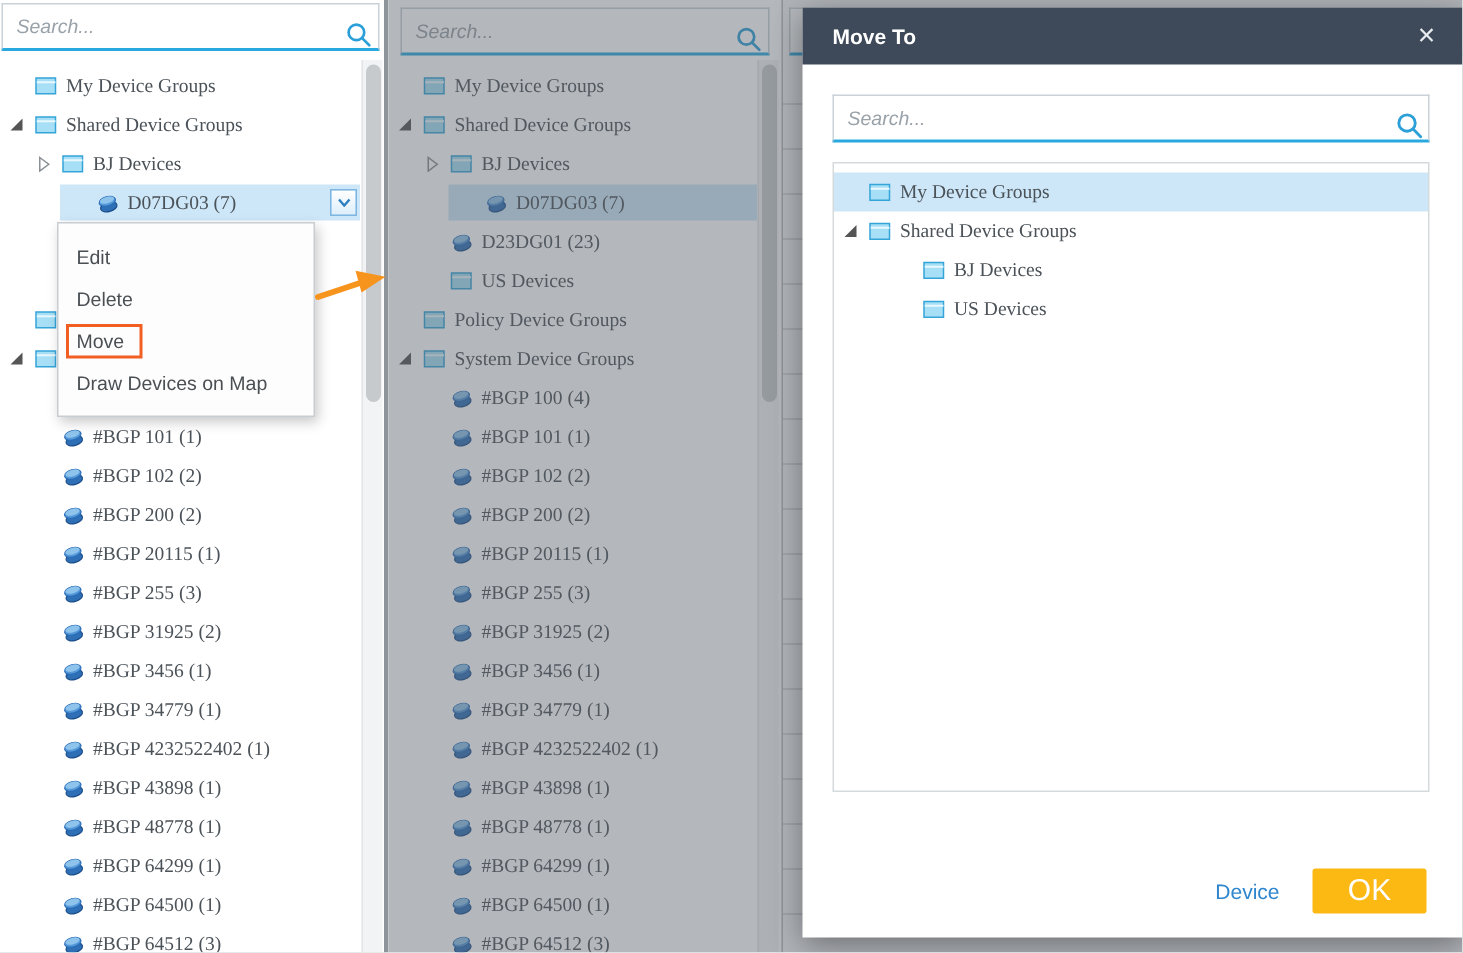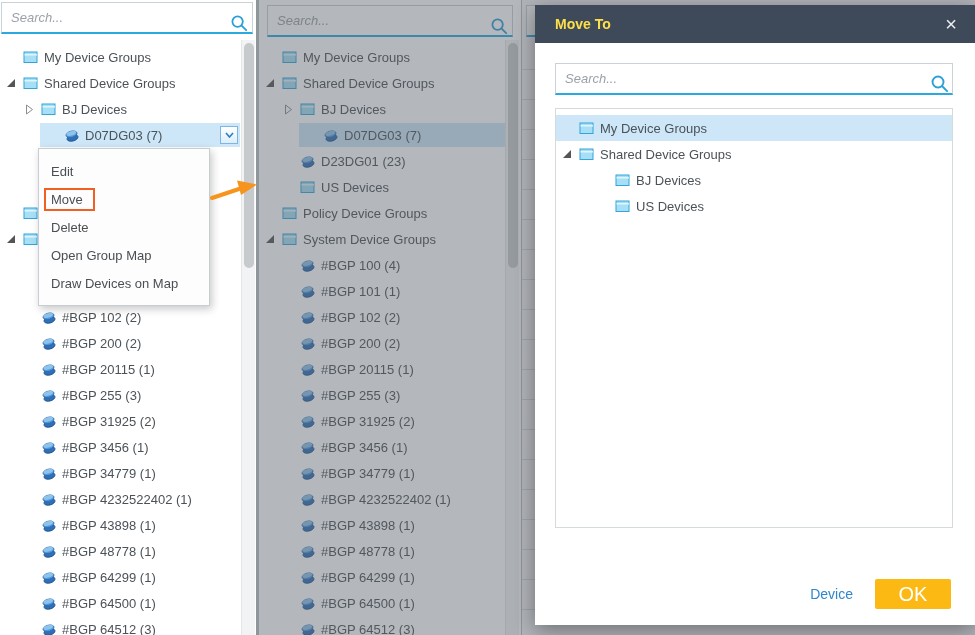--- a/index.html
+++ b/index.html
@@ -22,21 +22,21 @@
     font-family:"Liberation Sans", sans-serif;
   }
   .search-box input::placeholder { color:#9aa2a9; font-style:italic; }
   .search-ic { width:26px; display:flex; align-items:center; justify-content:center; flex:0 0 26px; }
 
   
   .tree { position:absolute; overflow:hidden; padding-top:4px; }
   .trow { display:flex; align-items:center; height:26px; }
   .trow.selected { background:var(--selection,#cde7f8); }
   .expander { flex:0 0 16px; width:16px; height:12px; display:flex; align-items:center; }
-  .row-inner { display:flex; align-items:center; flex:1; height:24px; padding-left:1px; min-width:0; }
+  .row-inner { display:flex; align-items:center; flex:1; height:24px; padding-left:1px; min-width:0;font-family:Liberation Serif, serif; }
   .row-inner.selected { background:var(--selection,#cde7f8);padding-left:24px; }
   .ticon { flex:0 0 19px; width:19px; display:flex; align-items:center; }
   .tlabel { font-size:13px; color:#4b5258; white-space:nowrap; padding-left:2px; }
   .dd-btn {
     margin-left:auto; margin-right:2px; width:18px; height:18px; flex:0 0 18px;
     border:1px solid #7db6e0; background:linear-gradient(#ffffff,#dceefb);
     display:flex; align-items:center; justify-content:center;
   }
 
   
@@ -76,21 +76,21 @@
     border:1px solid #c9d2d8; border-bottom:2px solid var(--accent-blue,#29a9e0); border-right:none; }
 
   .dim-overlay { position:absolute; left:259px; top:0; width:716px; height:635px;
     background:rgba(88,96,104,0.45); z-index:5; }
 
   
   .modal { position:absolute; left:535px; top:5px; width:440px; height:620px; z-index:10;
     background:#fff; box-shadow:0 5px 20px rgba(0,0,0,0.38); }
   .modal-header { height:38px; background:var(--modal-header,#3e4a59);
     display:flex; align-items:center; padding:0 12px 0 20px; }
-  .modal-title { flex:1; color:#fde047; font-size:14px; font-weight:bold; }
+  .modal-title { flex:1; color:#ffffff; font-size:14px; font-weight:bold; }
   .modal-close { width:24px; text-align:center; color:#e9edf0; font-size:20px; line-height:20px; cursor:default; }
   .modal-search { left:20px; top:58px; width:398px; }
   .modal-tree-box { position:absolute; left:20px; top:103px; width:398px; height:420px;
     border:1px solid #d5dadd; background:#fff; overflow:hidden; }
   .modal-tree { left:0; top:0; width:396px; height:418px; padding-top:6px; }
   .modal-footer { position:absolute; right:24px; bottom:16px; display:flex; align-items:center; gap:22px; }
   .cancel-link { color:var(--cancel-blue,#2f86cd); font-size:14px; cursor:default; }
   .ok-button { width:76px; height:30px; border:none; border-radius:2px;
     background:var(--ok-yellow,#fcb813); color:#fff; font-size:20px;
     font-family:"Liberation Sans", sans-serif; cursor:default; }
@@ -458,27 +458,24 @@
       </div>
     <div class="vscroll left-scroll">
       <div class="vthumb" style="top:3px;height:225px;"></div>
     </div>
 
     <div class="context-menu" id="context-menu">
         <div class="menu-item">
           <span>Edit</span>
         </div>
         <div class="menu-item">
+          <span>Delete</span>
+        </div>
+        <div class="menu-item">
           <span class="hl-box">Move</span>
-        </div>
-        <div class="menu-item">
-          <span>Delete</span>
-        </div>
-        <div class="menu-item">
-          <span>Open Group Map</span>
         </div>
         <div class="menu-item">
           <span>Draw Devices on Map</span>
         </div>
       </div>
 
     <svg class="anno-arrow" width="50" height="30" viewBox="0 0 50 30">
       <path d="M2 24 L29 15" fill="none" style="stroke:var(--arrow-orange,#f7941e)" stroke-width="4" stroke-linecap="round"></path>
       <path d="M27 6.5 L47 10.5 L31 21 Z" style="fill:var(--arrow-orange,#f7941e)"></path>
     </svg>

